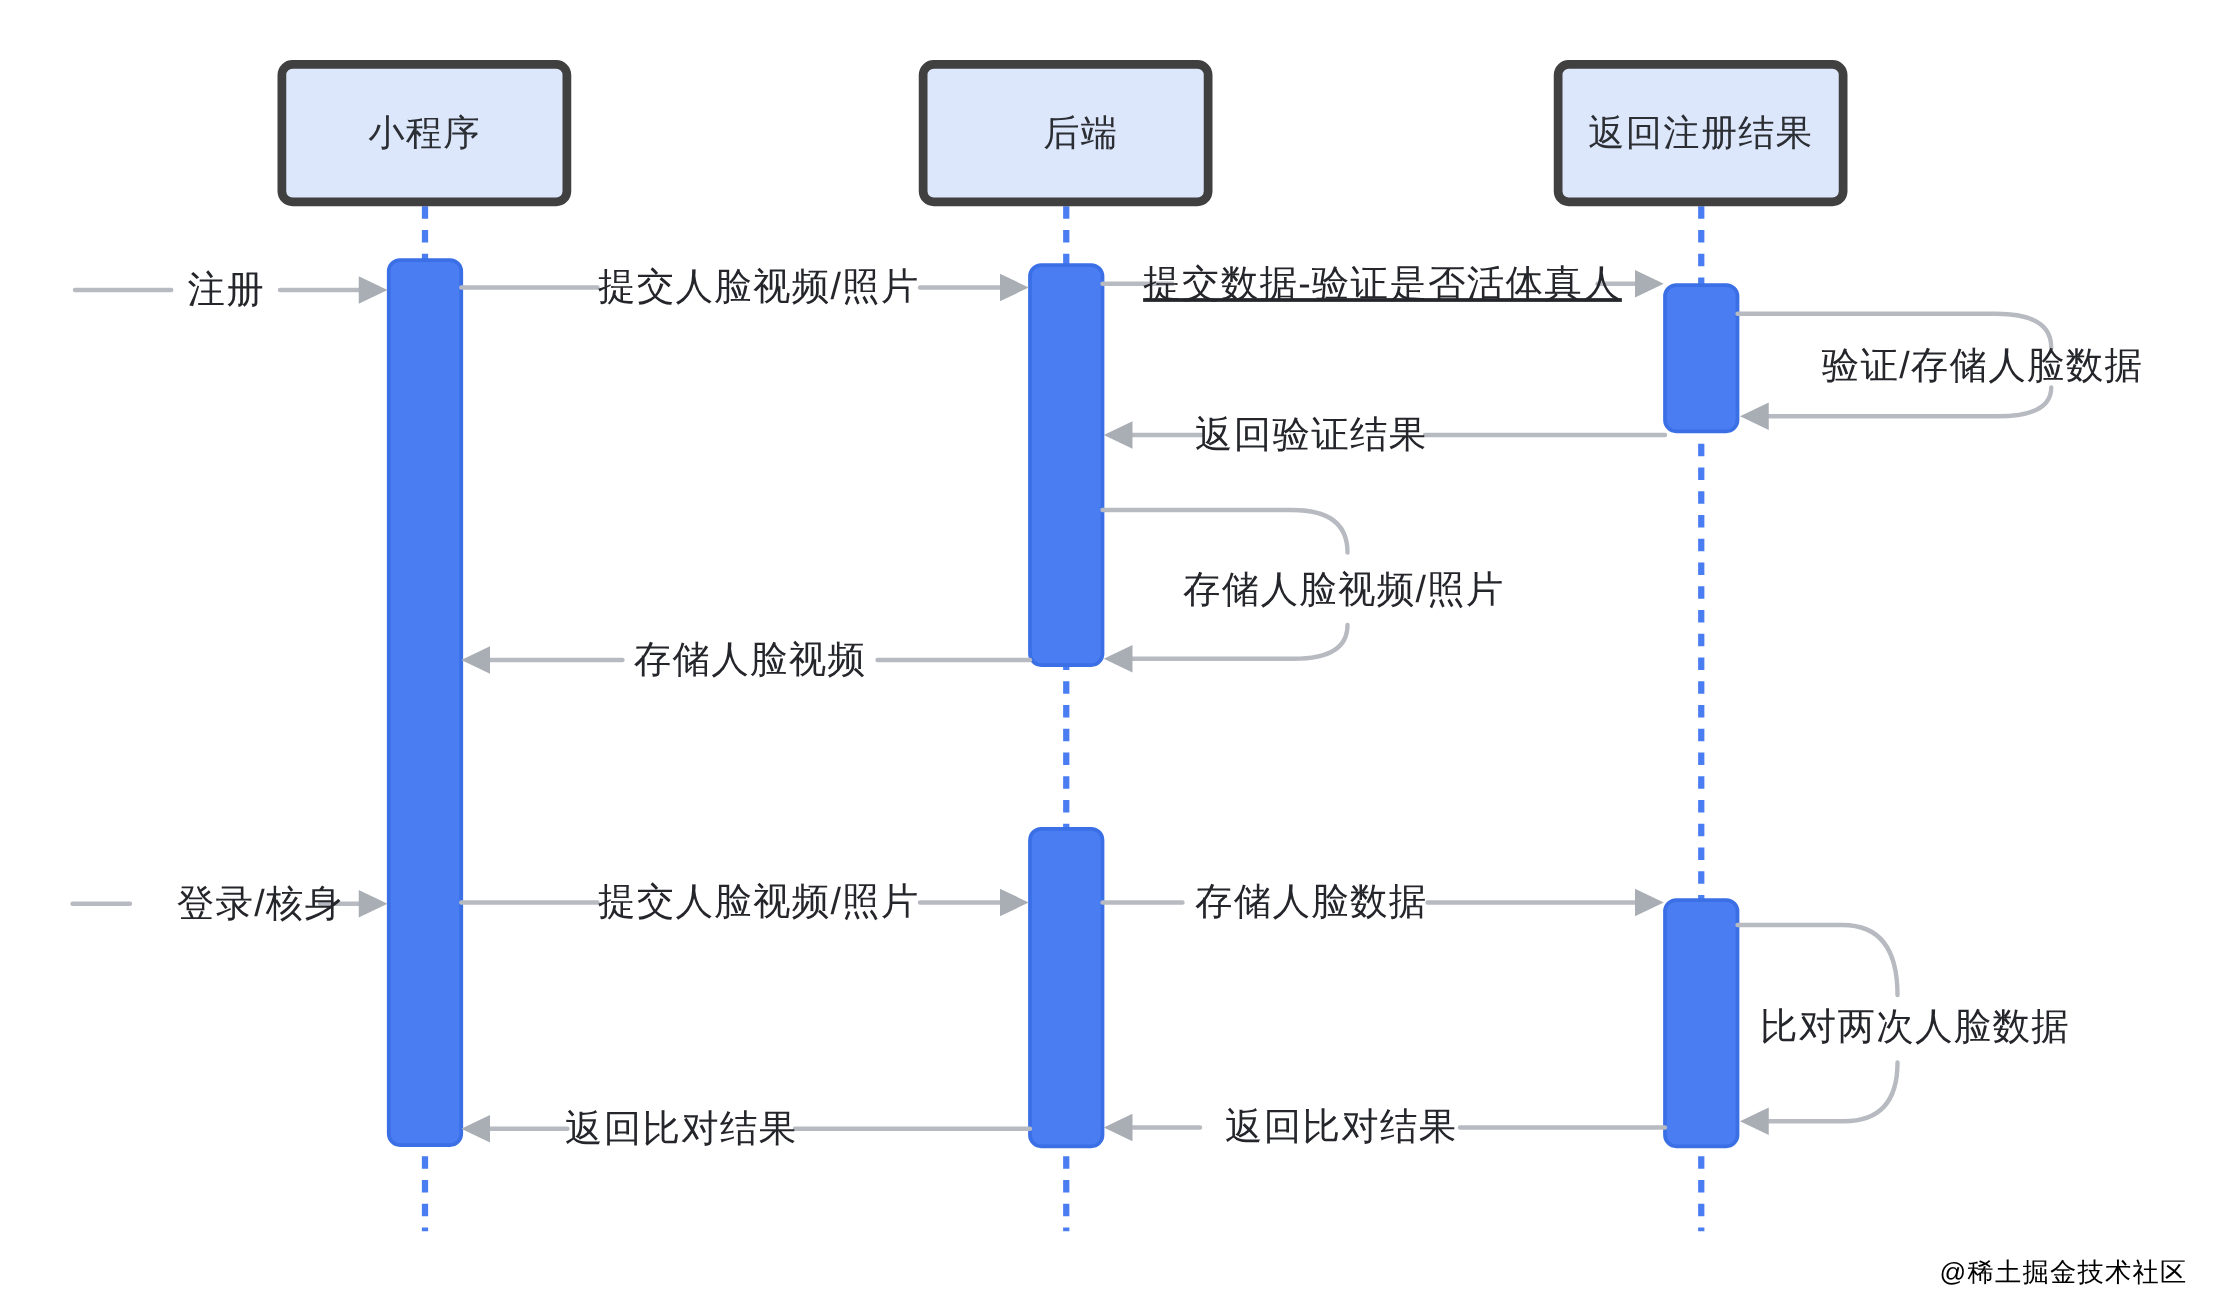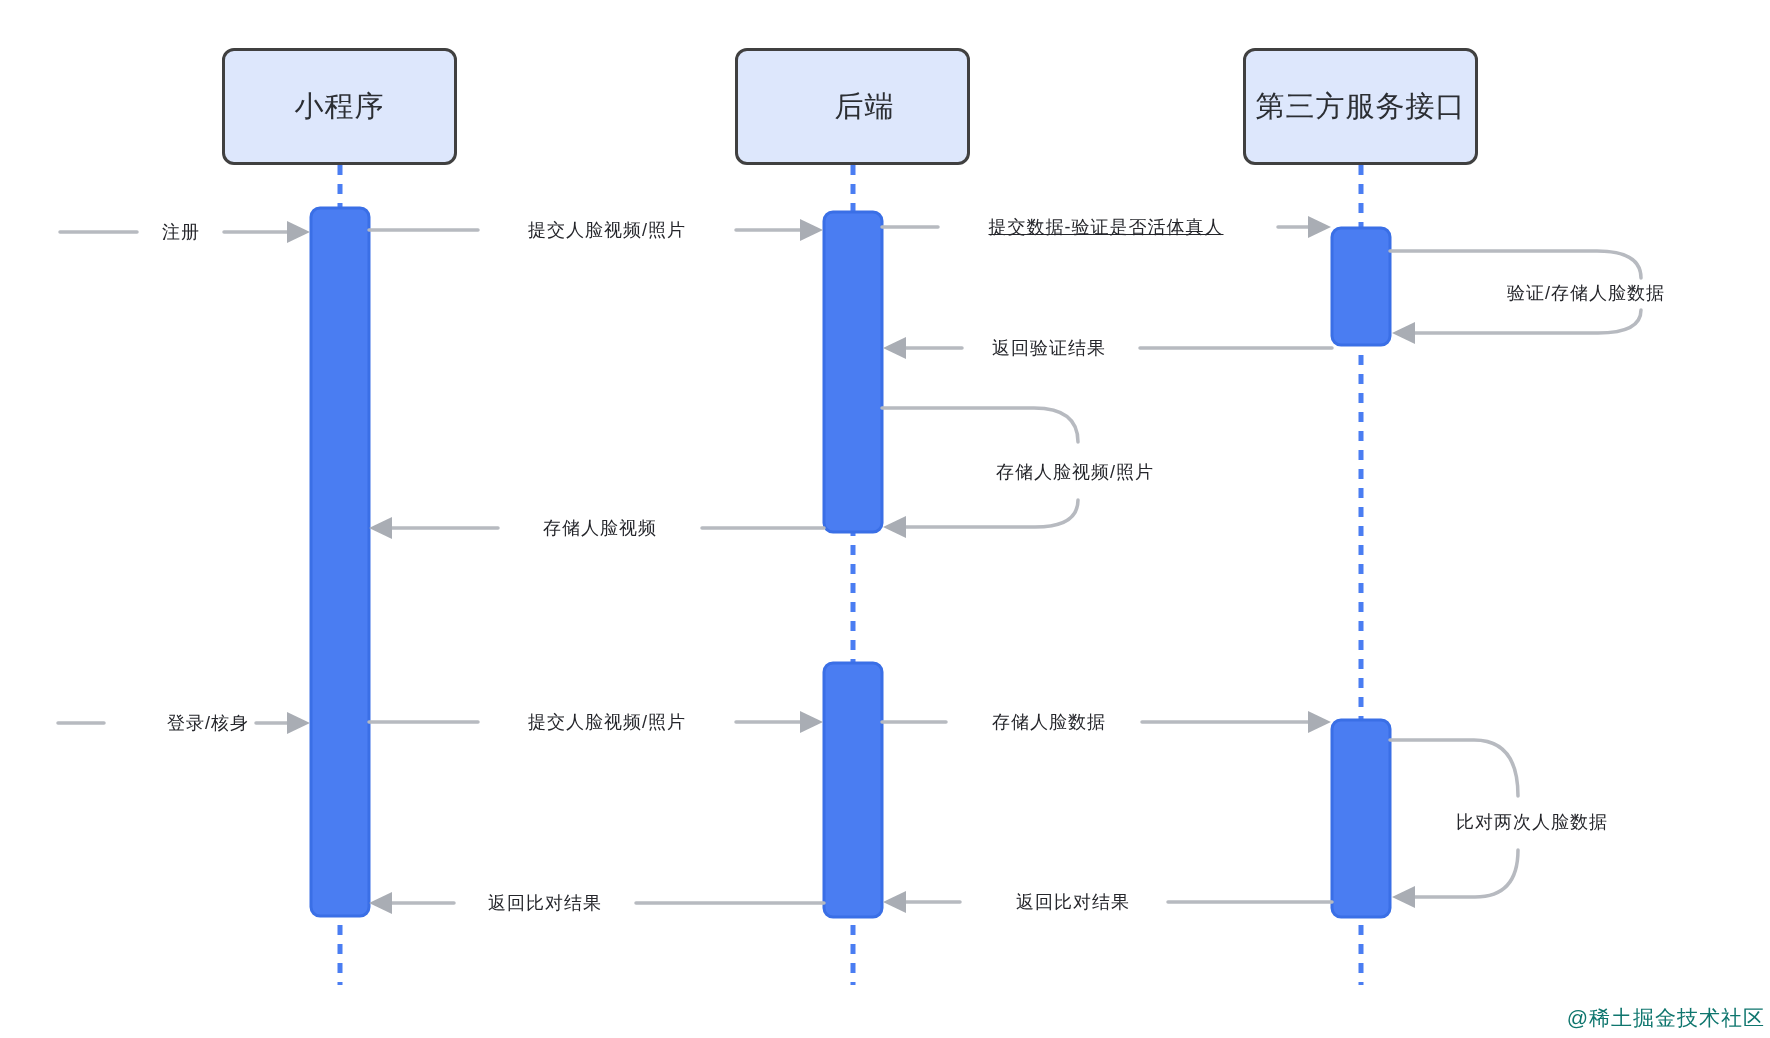--- a/index.html
+++ b/index.html
@@ -9,38 +9,38 @@
     background:#ffffff;
     overflow:hidden;
     font-family:"Liberation Sans","DejaVu Sans",sans-serif;
   }
   .svg-layer{position:absolute;left:0;top:0;}
   .actor-box{
     position:absolute;
     width:235px;height:117px;
     box-sizing:border-box;
     background:#dde7fc;
-    border:3px solid #404040;
+    border:7px solid #404040;
     border-radius:12px;
     display:flex;align-items:center;justify-content:center;
     font-size:29px;color:#2b2e33;
     letter-spacing:1px;
   }
   .msg-label{
     position:absolute;
     transform:translate(-50%,-50%);
-    font-size:18px;color:#25262b;
+    font-size:30px;color:#25262b;
     white-space:nowrap;
     letter-spacing:1px;
     text-align:right;
   }
   .watermark{
     position:absolute;
-    right:5px;top:1004px;
-    font-size:21px;color:#0f766e;
+    right:20px;top:1004px;
+    font-size:21px;color:#000000;
     letter-spacing:1px;
   }
   .lifeline{stroke:#4a7df2;stroke-width:5;stroke-dasharray:10 9;}
   .bar{fill:#4a7df2;stroke:#3a6fe6;stroke-width:3;}
   .msg{stroke:#b7bac0;stroke-width:3.5;fill:none;stroke-linecap:round;}
   .head{fill:#a9adb4;stroke:none;}
 </style>
 </head>
 <body>
 
@@ -143,21 +143,21 @@
     </g>
   </svg>
 
   <div class="actor-box" style="left:222px;top:48px;">
     <span>小程序</span>
   </div>
   <div class="actor-box" style="left:735px;top:48px;padding-left:24px;">
     <span>后端</span>
   </div>
   <div class="actor-box" style="left:1243px;top:48px;">
-    <span>第三方服务接口</span>
+    <span>返回注册结果</span>
   </div>
 
   <div class="msg-label" style="left:181px;top:232px;">注册</div>
   <div class="msg-label" style="left:607px;top:230px;">提交人脸视频/照片</div>
   <div class="msg-label" style="left:1106px;top:227px;text-decoration:underline;">提交数据-验证是否活体真人</div>
   <div class="msg-label" style="left:1586px;top:293px;">验证/存储人脸数据</div>
   <div class="msg-label" style="left:1049px;top:348px;">返回验证结果</div>
   <div class="msg-label" style="left:1075px;top:472px;">存储人脸视频/照片</div>
   <div class="msg-label" style="left:600px;top:528px;">存储人脸视频</div>
   <div class="msg-label" style="left:180px;top:723px;margin-left:28px;">登录/核身</div>

